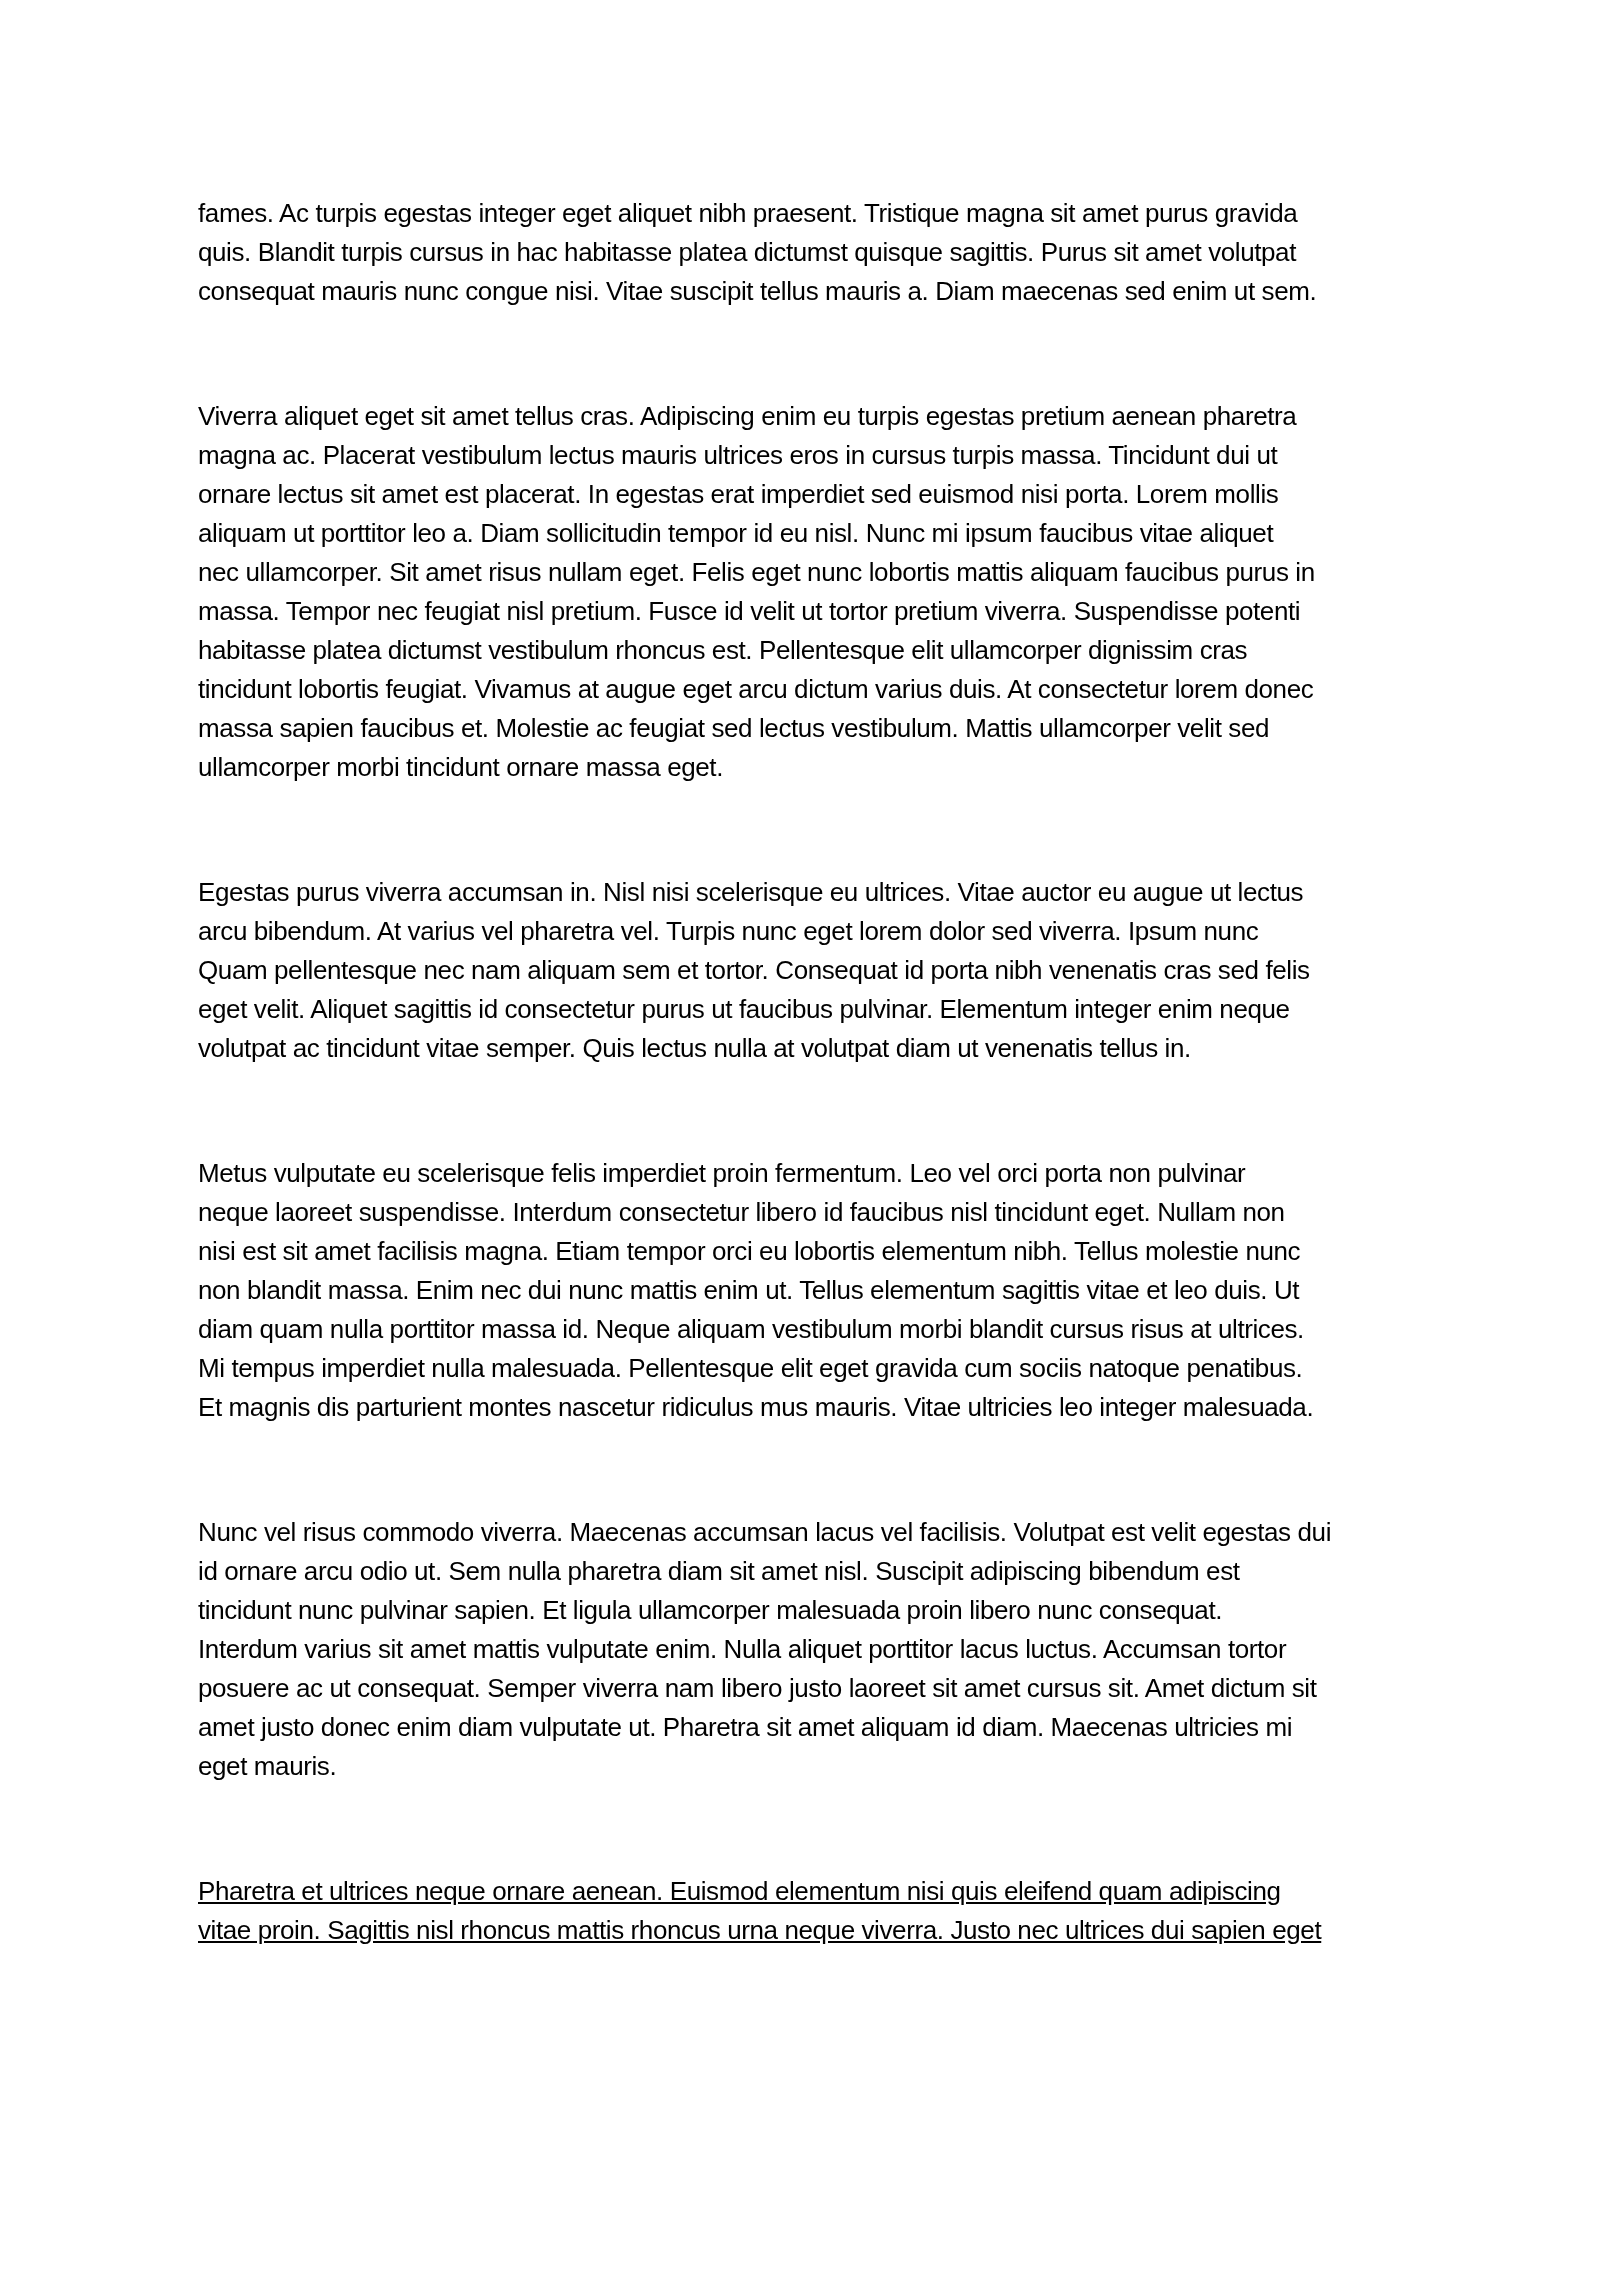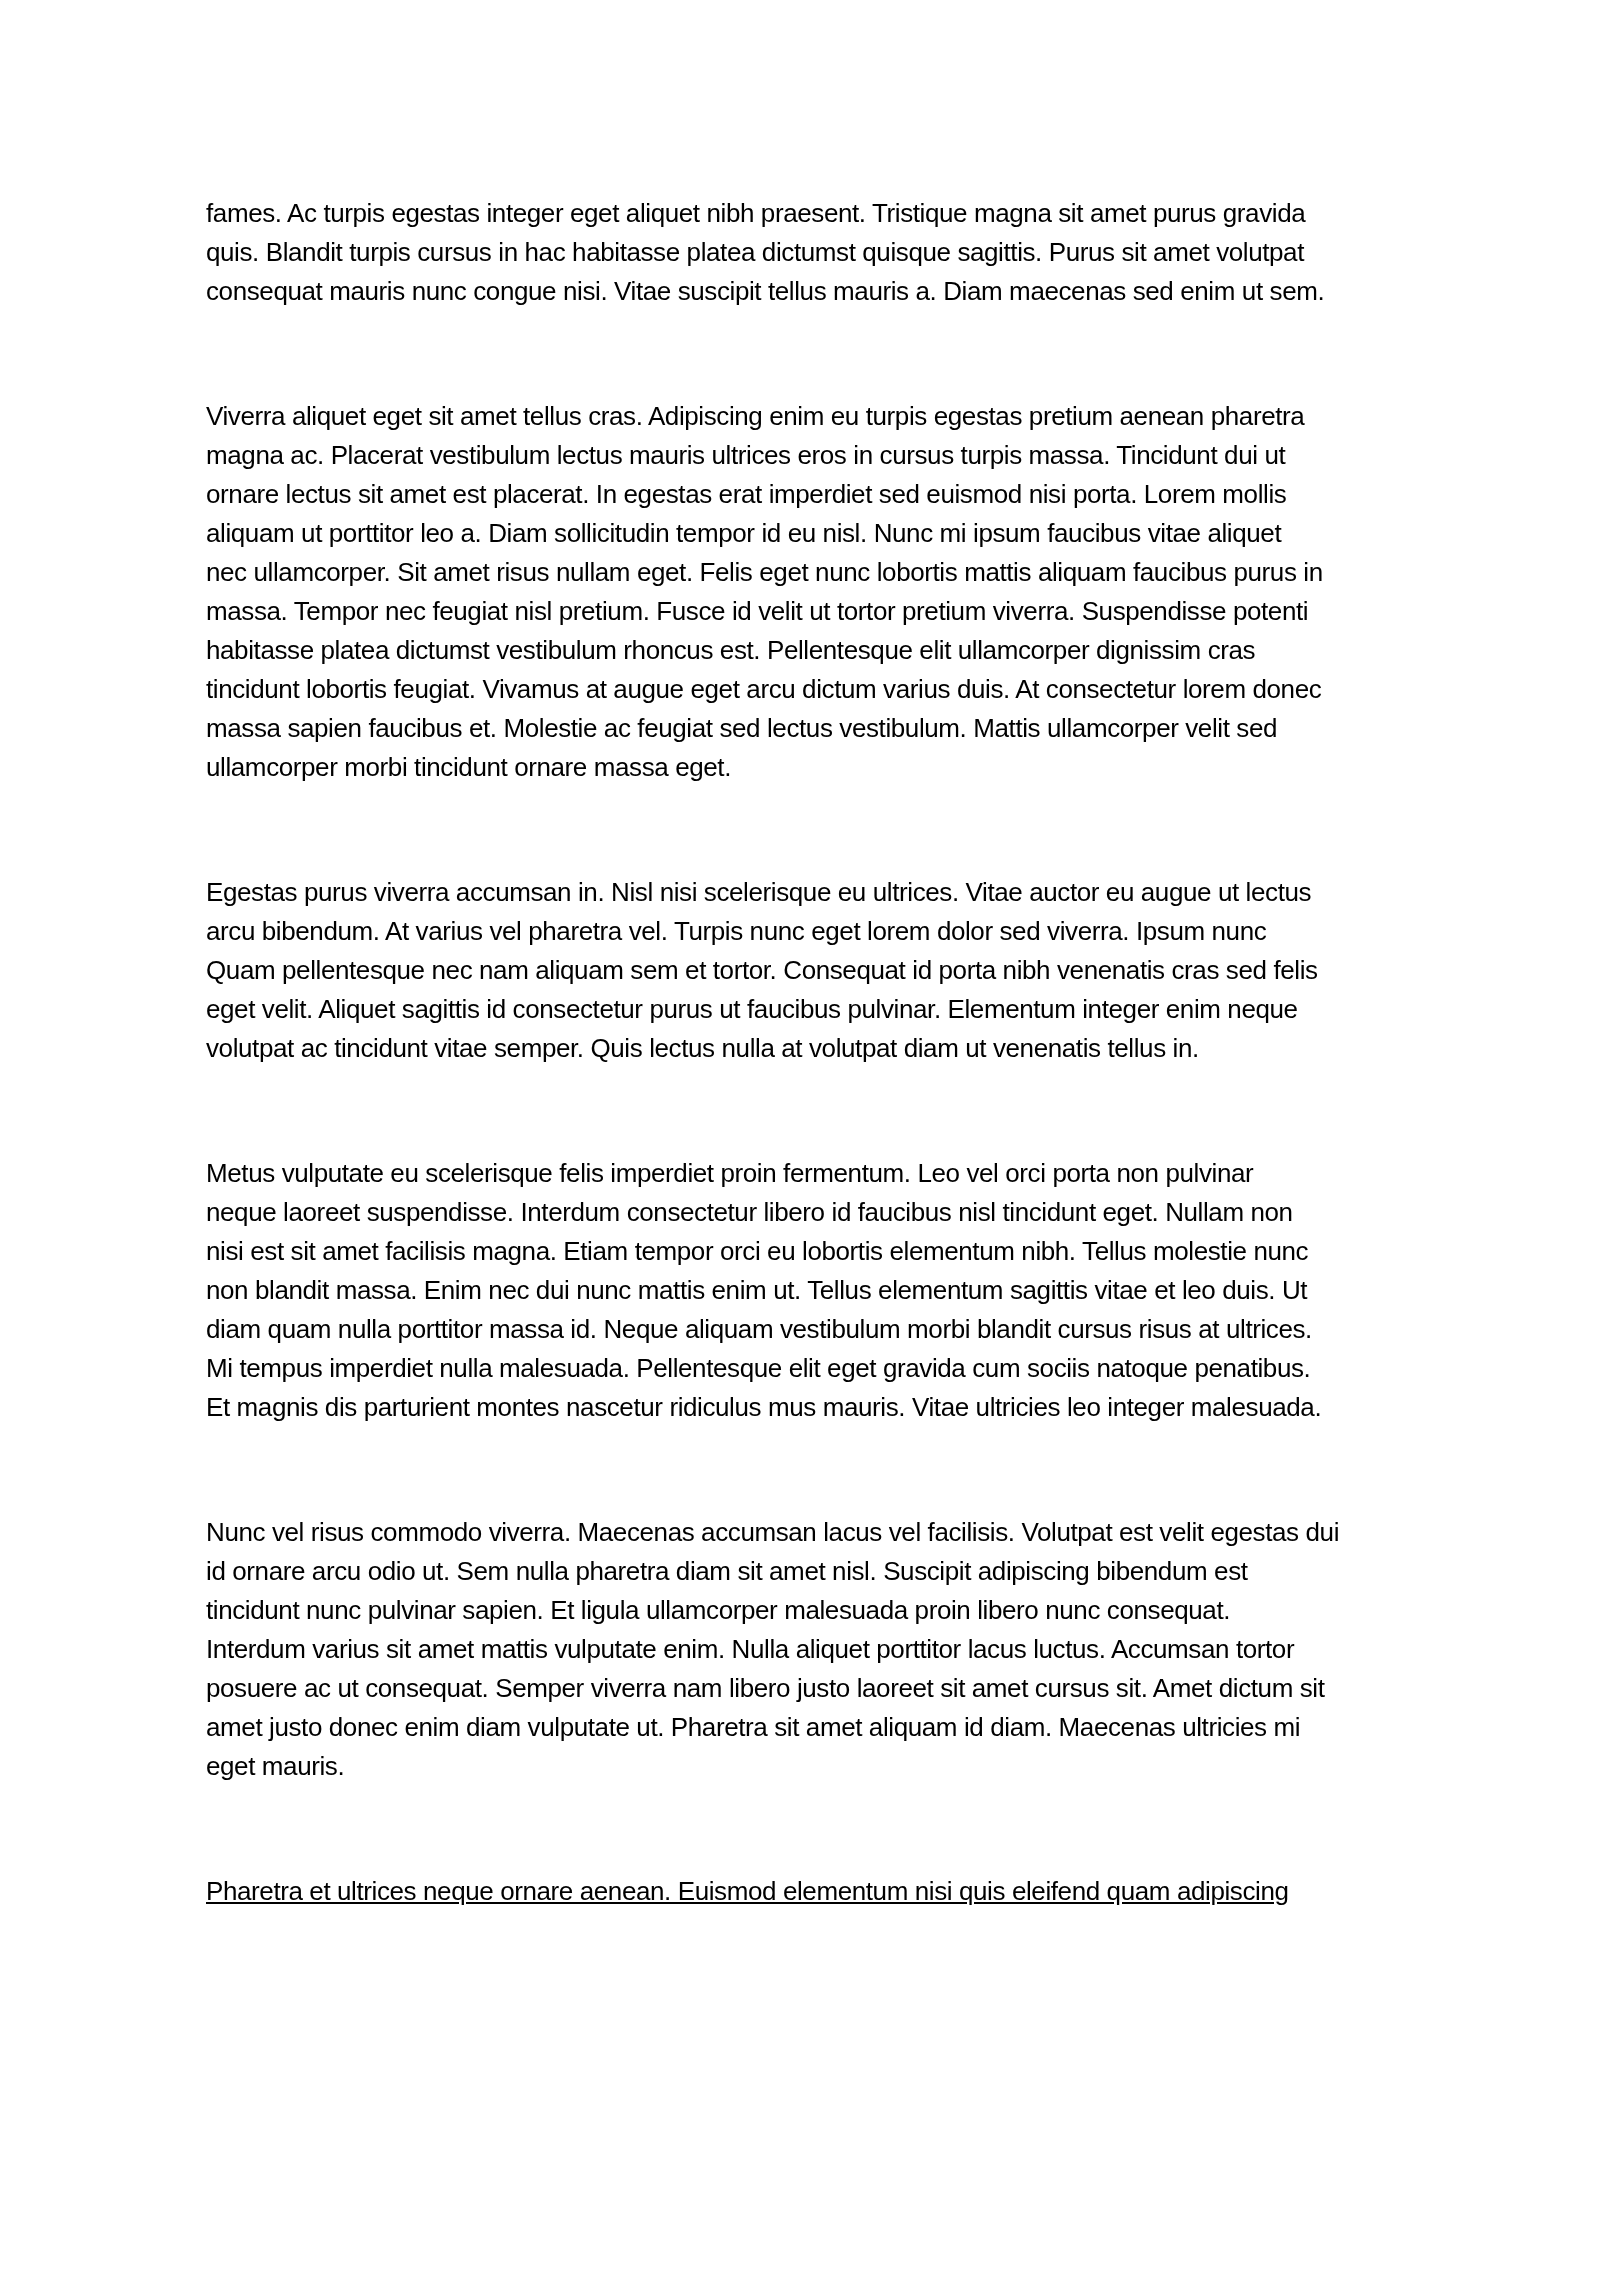--- a/index.html
+++ b/index.html
@@ -10,21 +10,21 @@
   .page {
     position: relative;
     width: 1623px;
     height: 2295px;
     background: #ffffff;
     overflow: hidden;
   }
   .content {
     position: absolute;
     top: 0;
-    left: 8px;
+    left: 0;
     right: 0;
     padding: 194px 183px 0 198px;
   }
   .para {
     margin: 0 0 86px 0;
     font-family: "Liberation Sans", sans-serif;
     font-size: 26px;
     line-height: 39px;
     letter-spacing: -0.4px;
     color: #000000;
@@ -81,16 +81,17 @@
         <span class="line">Nunc vel risus commodo viverra. Maecenas accumsan lacus vel facilisis. Volutpat est velit egestas dui</span>
         <span class="line">id ornare arcu odio ut. Sem nulla pharetra diam sit amet nisl. Suscipit adipiscing bibendum est</span>
         <span class="line">tincidunt nunc pulvinar sapien. Et ligula ullamcorper malesuada proin libero nunc consequat.</span>
         <span class="line">Interdum varius sit amet mattis vulputate enim. Nulla aliquet porttitor lacus luctus. Accumsan tortor</span>
         <span class="line">posuere ac ut consequat. Semper viverra nam libero justo laoreet sit amet cursus sit. Amet dictum sit</span>
         <span class="line">amet justo donec enim diam vulputate ut. Pharetra sit amet aliquam id diam. Maecenas ultricies mi</span>
         <span class="line">eget mauris.</span>
       </p>
     <p class="para">
         <span class="line">Pharetra et ultrices neque ornare aenean. Euismod elementum nisi quis eleifend quam adipiscing</span>
+        <span class="line">vitae proin. Sagittis nisl rhoncus mattis rhoncus urna neque viverra. Justo nec ultrices dui sapien eget</span>
       </p>
   </div>
 </div>
 
 
 </body></html>

